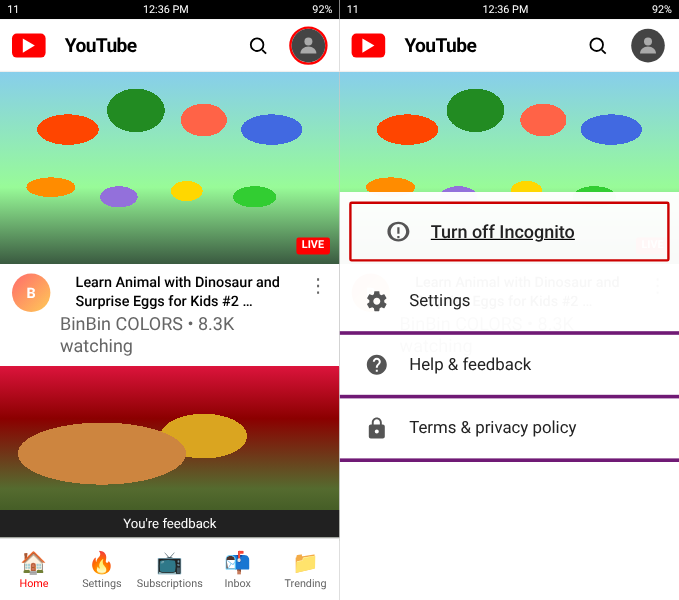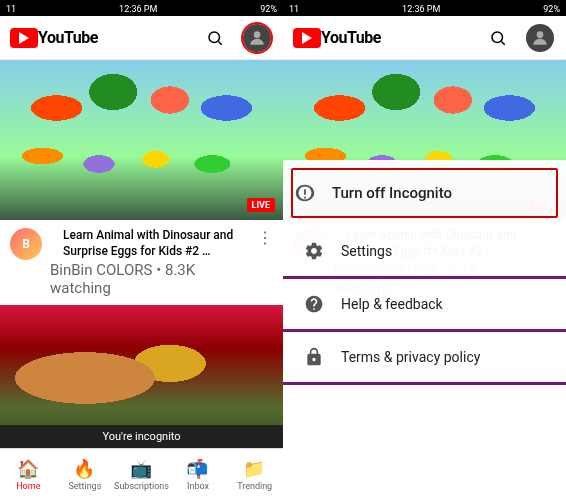--- a/index.html
+++ b/index.html
@@ -40,21 +40,21 @@
       justify-content: space-between;
       padding: 6px 10px;
       background: #fff;
       border-bottom: 1px solid #eee;
       height: 44px;
     }
 
     .logo {
       display: flex;
       align-items: center;
-      gap: 0;
+      gap: 16px;
     }
 
     .yt-icon {
       width: 28px;
       height: 20px;
       background: #ff0000;
       border-radius: 4px;
       display: flex;
       align-items: center;
       justify-content: center;
@@ -316,21 +316,22 @@
       padding: 14px 20px;
       gap: 16px;
       cursor: pointer;
       border-bottom: 3px solid #701a75;
     }
 
     .menu-item.turn-off-incognito {
       border: 2px solid #cc0000;
       margin: 8px;
       border-radius: 2px;
-      padding: 12px 1px;
+      padding: 12px 28px;
+      text-decoration: underline;
     }
 
     .menu-icon {
       width: 22px;
       height: 22px;
       display: flex;
       align-items: center;
       justify-content: center;
       font-size: 18px;
       color: #555;
@@ -402,21 +403,21 @@
       <div class="video-subtitle">BinBin COLORS • 8.3K watching</div>
     </div>
     <span class="more-icon">⋮</span>
   </div>
 
   <div class="video-thumbnail-2">
     <div class="thumbnail-2-scene"></div>
     <div class="duration-badge">1:53</div>
   </div>
 
-  <div class="incognito-banner">You're incognito</div>
+  <div class="incognito-banner">You're feedback</div>
 
   <div class="bottom-nav">
     <div class="nav-item active">
       <span class="nav-icon">🏠</span>
       <span>Home</span>
     </div>
     <div class="nav-item">
       <span class="nav-icon">🔥</span>
       <span>Settings</span>
     </div>

